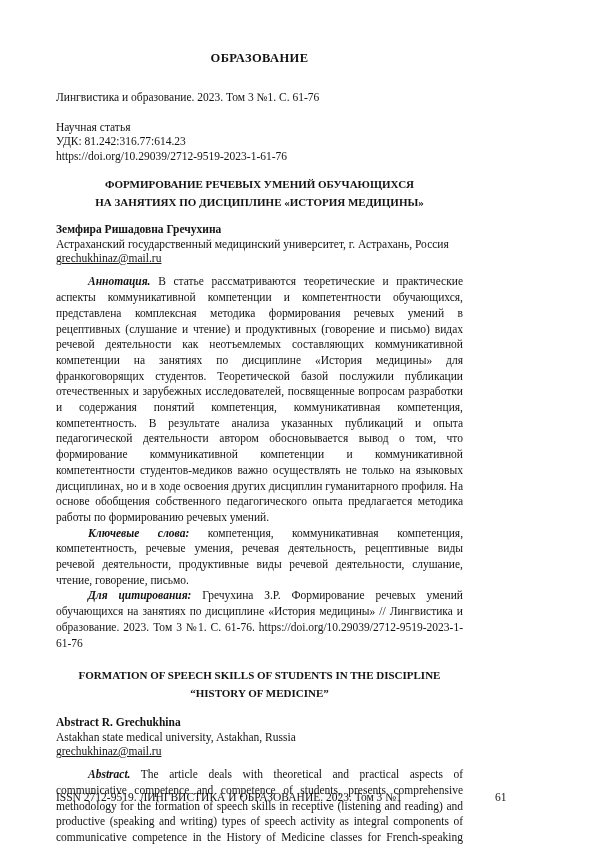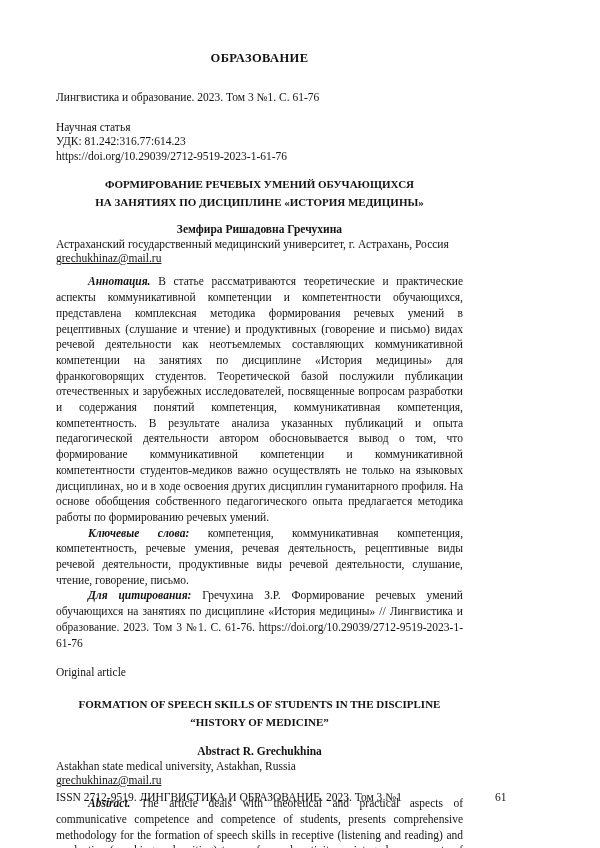--- a/index.html
+++ b/index.html
@@ -43,21 +43,21 @@
     font-weight: bold;
     font-size: 11px;
     line-height: 17.4px;
     margin: 0 0 11px 0;
   }
   .title div { display: block; }
   .author-block {
     line-height: 14.4px;
     margin: 0 0 9px 0;
   }
-  .author-name { font-weight: bold; text-align: center; }
+  .author-name { font-weight: bold; }
   .email {
     text-decoration: underline;
     color: #131313;
     cursor: pointer;
   }
   .para {
     text-align: justify;
     text-indent: 32px;
     line-height: 15.7px;
     margin: 0;
@@ -120,21 +120,20 @@
   <p class="para">
     <span class="runin">Ключевые слова:</span>
     <span>компетенция, коммуникативная компетенция, компетентность, речевые умения, речевая деятельность, рецептивные виды речевой деятельности, продуктивные виды речевой деятельности, слушание, чтение, говорение, письмо.</span>
   </p>
 
   <p class="para">
     <span class="runin">Для цитирования:</span>
     <span>Гречухина З.Р. Формирование речевых умений обучающихся на занятиях по дисциплине «История медицины» // Лингвистика и образование. 2023. Том 3 №1. С. 61-76. https://doi.org/10.29039/2712-9519-2023-1-61-76</span>
   </p>
 
-  <div class="original-article">Original article</div>
 
   <div class="title en">
     <div>FORMATION OF SPEECH SKILLS OF STUDENTS IN THE DISCIPLINE</div>
     <div>“HISTORY OF MEDICINE”</div>
   </div>
 
   <div class="author-block">
     <div class="author-name">Abstract R. Grechukhina</div>
     <div>Astakhan state medical university, Astakhan, Russia</div>
     <div><span class="email">grechukhinaz@mail.ru</span></div>

